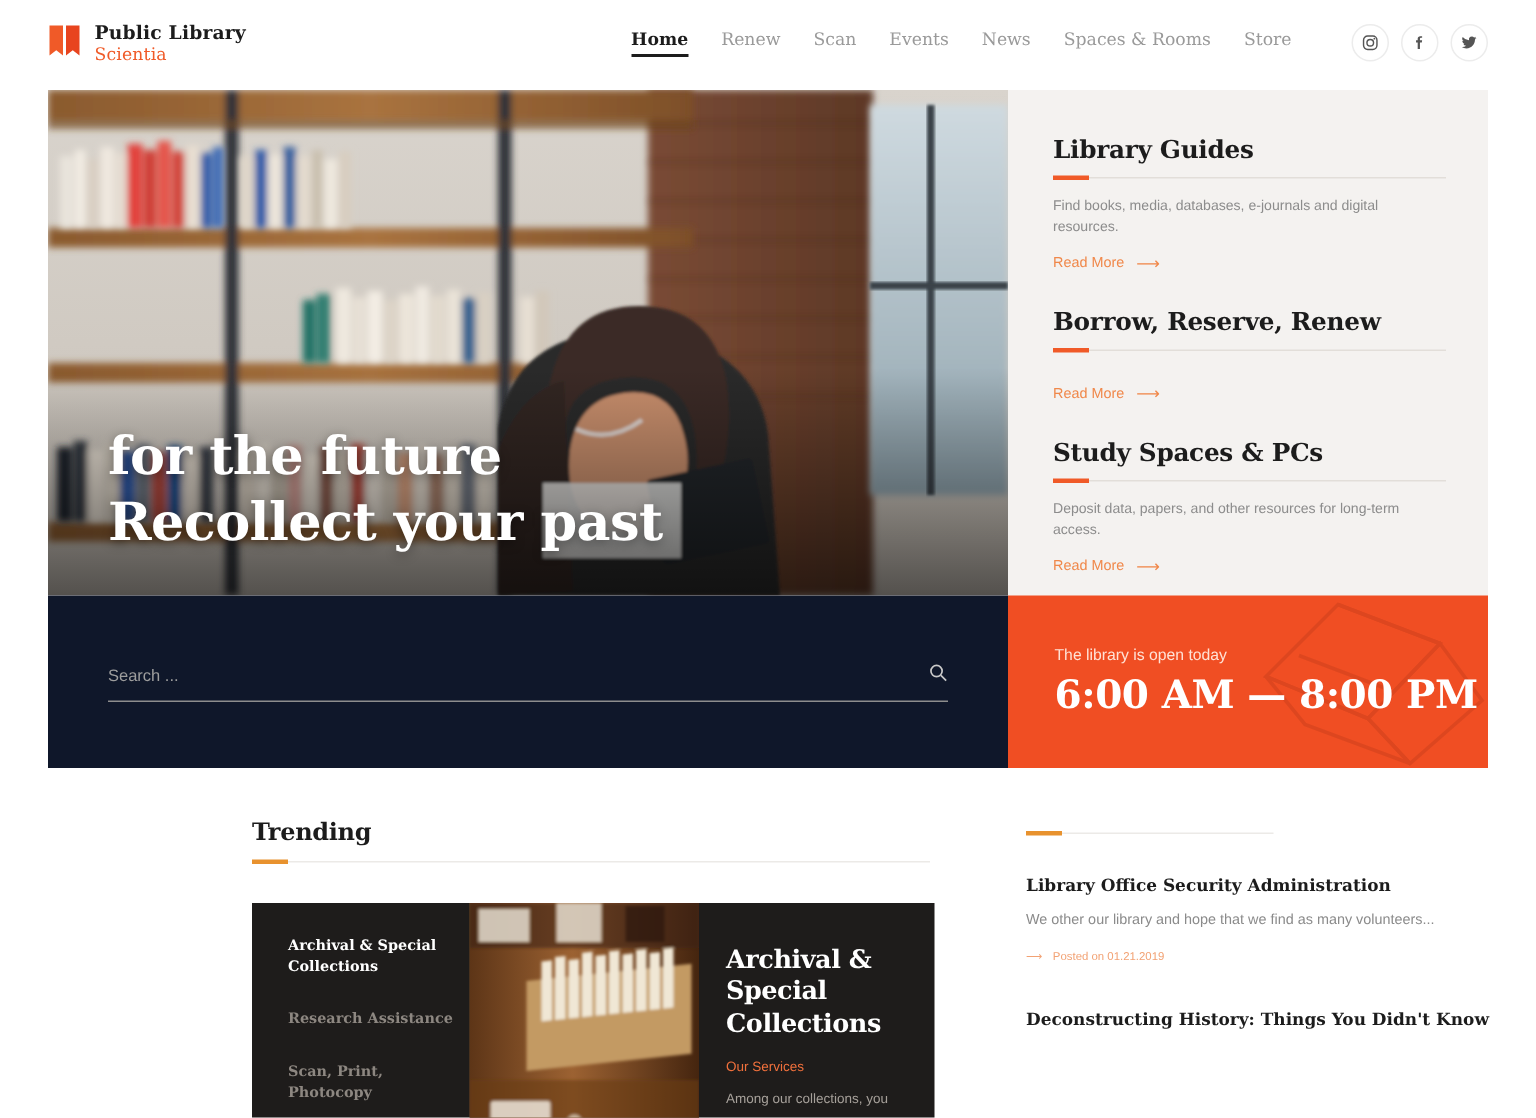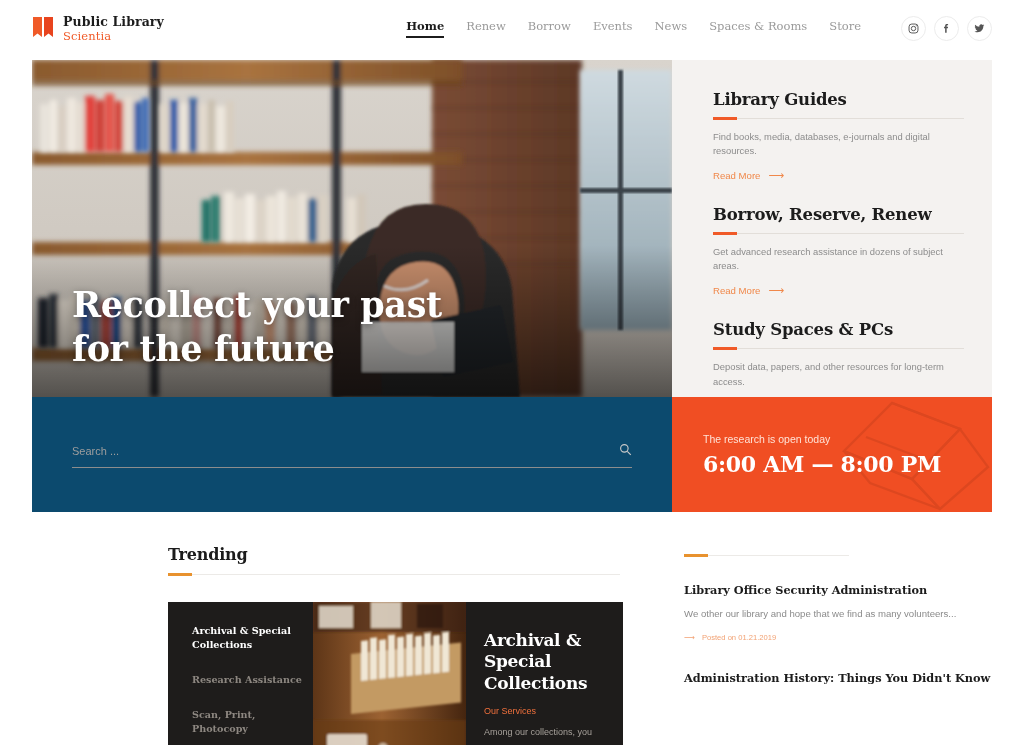--- a/index.html
+++ b/index.html
@@ -62,21 +62,21 @@
   }
   .shelf-bg { position: absolute; inset: 0; }
   .hero-head {
     position: absolute; left: 40px; bottom: 26px;
     font-family: "DejaVu Serif", serif;
     font-weight: bold; color: #fff; font-size: 35px; line-height: 1.26;
     text-shadow: 0 2px 7px rgba(0,0,0,.38);
     letter-spacing: -.4px;
   }
   .hero-right {
-    width: 320px; background: #f4f2f0; padding: 30px 28px 20px 41px;
+    width: 320px; background: #f4f2f0; padding: 30px 28px 20px 30px;
   }
   .guide { margin-bottom: 22px; }
   .guide:last-child { margin-bottom: 0; }
   .guide h3 {
     font-family: "DejaVu Serif", serif; font-weight: bold;
     font-size: 16.5px; color: #1c1c1c; letter-spacing: -.2px;
   }
   .guide .rule {
     margin: 9px 0 11px 0; height: 1px; background: #e2ded9; position: relative;
   }
@@ -87,42 +87,42 @@
   .guide p { font-size: 9.4px; color: #8c8c8c; line-height: 1.5; }
   .readmore {
     margin-top: 11px; font-size: 9.6px; color: #f0884a;
     display: inline-flex; align-items: center; gap: 8px; cursor: pointer;
   }
   .readmore .arw { font-size: 11px; }
 
   
   .bar { position: absolute; left: 32px; top: 397px; width: 960px; height: 115px; display: flex; }
   .searchbox {
-    width: 640px; background: #0c4a6e; display: flex; align-items: center;
+    width: 640px; background: #0f172a; display: flex; align-items: center;
     padding: 0 40px;
   }
   .search-inner {
     width: 100%; border-bottom: 1px solid #8d8d8d; padding-bottom: 7px;
     display: flex; align-items: center;
   }
   .search-inner input {
     flex: 1; background: transparent; border: 0; outline: none;
     color: #cfcfcf; font-size: 11px; font-family: "Liberation Sans", sans-serif;
   }
   .search-inner input::placeholder { color: #9d9d9d; }
   .hours {
     flex: 1; background: #f04e23; position: relative;
     display: flex; flex-direction: column; justify-content: center;
     padding-left: 31px; overflow: hidden;
   }
   .hours .wm { position: absolute; right: -12px; top: 0; opacity: .16; }
   .hours-label { font-size: 10.5px; color: #ffe2d6; position: relative; z-index:2; }
   .hours-time {
     font-family: "DejaVu Serif", serif; font-weight: bold;
-    font-size: 22px; color: #ffffff; margin-top: 6px; position: relative; z-index:2;
+    font-size: 26px; color: #ffffff; margin-top: 6px; position: relative; z-index:2;
     letter-spacing: -.3px;
   }
 
   
   .lower { position: absolute; left: 0; top: 545px; width: 1024px; display: flex; }
   .col-trending { width: 660px; padding-left: 168px; }
   .col-news { width: 364px; padding-left: 24px; }
 
   .sec-head {
     font-family: "DejaVu Serif", serif; font-weight: bold;
@@ -182,21 +182,21 @@
       </span>
       <span class="brand-text">
         <div class="brand-title">Public Library</div>
         <div class="brand-sub">Scientia</div>
       </span>
     </div>
 
     <div class="nav">
       <span class="nav-item active">Home</span>
       <span class="nav-item">Renew</span>
-      <span class="nav-item">Borrow</span>
+      <span class="nav-item">Scan</span>
       <span class="nav-item">Events</span>
       <span class="nav-item">News</span>
       <span class="nav-item">Spaces &amp; Rooms</span>
       <span class="nav-item">Store</span>
 
       <span class="socials">
         <span class="soc">
           <svg width="11" height="11" viewBox="0 0 16 16" fill="none" stroke="#555" stroke-width="1.4">
             <rect x="1.5" y="1.5" width="13" height="13" rx="4"></rect>
             <circle cx="8" cy="8" r="3.2"></circle>
@@ -356,40 +356,39 @@
           <path d="M300 337 L300 240 q16 -40 44 -46 l6 140 Z" fill="#322722"></path>
           <rect x="404" y="252" width="72" height="58" rx="3" fill="#20272b" transform="rotate(-12 440 281)"></rect>
           <path d="M352 226 q22 10 44 -6" stroke="#e9e9ea" stroke-width="3" fill="none" opacity=".8"></path>
           <rect x="330" y="262" width="92" height="50" fill="#e7e6e4" opacity=".92"></rect>
         </g>
 
         <rect width="640" height="337" fill="url(#vig)"></rect>
       </svg>
 
       <div class="hero-head">
+        <div>for the future</div>
         <div>Recollect your past</div>
-        <div>for the future</div>
       </div>
     </div>
 
     <div class="hero-right">
       <div class="guide">
         <h3>Library Guides</h3>
         <div class="rule"></div>
         <p>Find books, media, databases, e-journals and digital resources.</p>
         <span class="readmore">
           <span>Read More</span>
           <span class="arw">⟶</span>
         </span>
       </div>
 
       <div class="guide">
         <h3>Borrow, Reserve, Renew</h3>
         <div class="rule"></div>
-        <p>Get advanced research assistance in dozens of subject areas.</p>
         <span class="readmore">
           <span>Read More</span>
           <span class="arw">⟶</span>
         </span>
       </div>
 
       <div class="guide">
         <h3>Study Spaces &amp; PCs</h3>
         <div class="rule"></div>
         <p>Deposit data, papers, and other resources for long-term access.</p>
@@ -417,21 +416,21 @@
     <div class="hours">
       <svg class="wm" width="230" height="115" viewBox="0 0 230 115">
         <g fill="none" stroke="#7d2410" stroke-width="2.4">
           <path d="M70 54 L118 6 L186 32 L138 82 Z"></path>
           <path d="M138 82 L186 32 L214 70 L166 112 Z"></path>
           <path d="M70 54 L138 82 L166 112 L96 86 Z"></path>
           <path d="M118 6 L186 32"></path>
           <path d="M92 40 L150 62"></path>
         </g>
       </svg>
-      <div class="hours-label">The research is open today</div>
+      <div class="hours-label">The library is open today</div>
       <div class="hours-time">6:00 AM — 8:00 PM</div>
     </div>
   </div>
 
   <div class="lower">
 
     <div class="col-trending">
       <div class="sec-head">Trending</div>
       <div class="sec-rule trend-rule"></div>
 
@@ -497,18 +496,18 @@
       <div class="news-item">
         <h4>Library Office Security Administration</h4>
         <p>We other our library and hope that we find as many volunteers...</p>
         <span class="news-meta">
           <span>⟶</span>
           <span>Posted on 01.21.2019</span>
         </span>
       </div>
 
       <div class="news-item">
-        <h4>Administration History: Things You Didn't Know</h4>
+        <h4>Deconstructing History: Things You Didn't Know</h4>
       </div>
     </div>
   </div>
 
 </div>
 
 </body></html>

